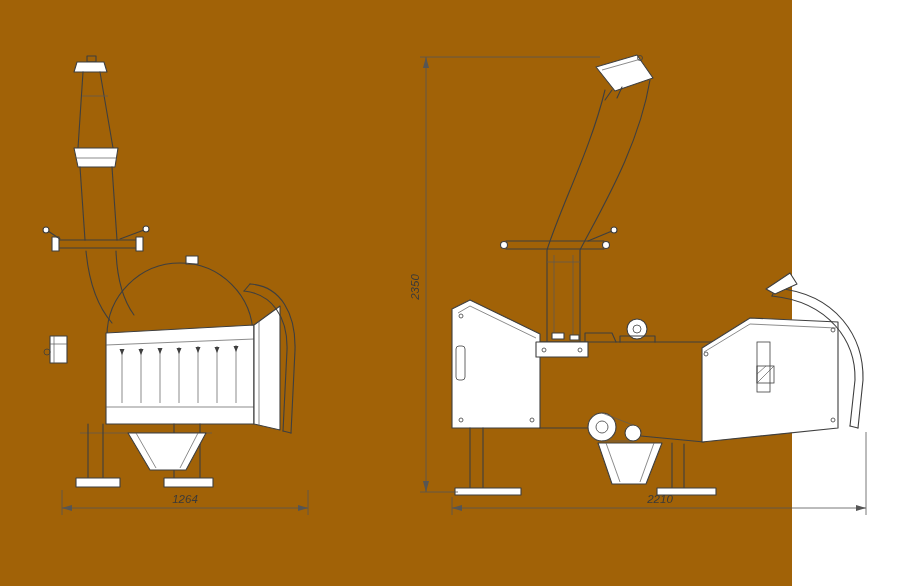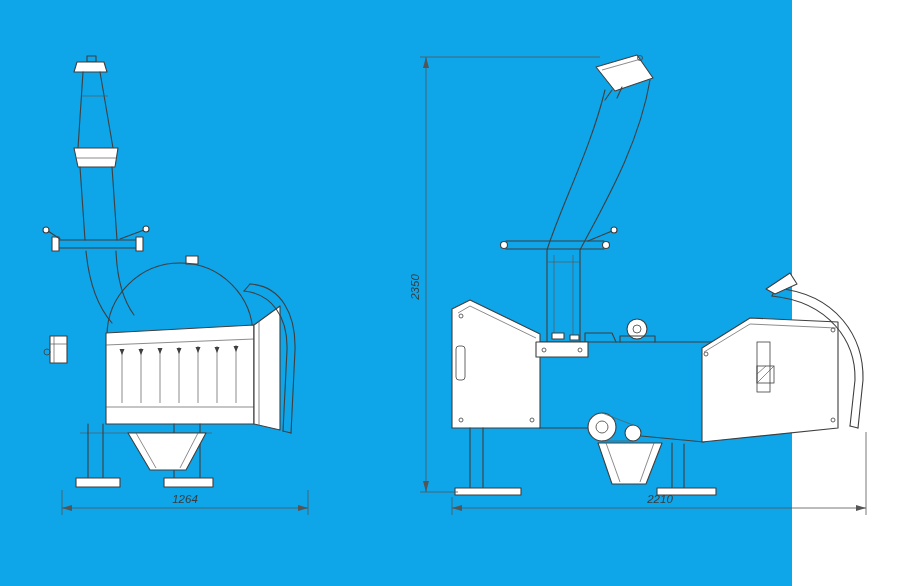--- a/index.html
+++ b/index.html
@@ -8,21 +8,21 @@
     background: #ffffff;
     width: 920px;
     height: 586px;
     overflow: hidden;
     font-family: "Liberation Sans", sans-serif;
   }
   .canvas {
     position: relative;
     width: 792px;
     height: 586px;
-    background: #0ea5e9;
+    background: #a16207;
   }
   svg { display: block; }
   .ln   { fill: none; stroke: #3f3f3f; stroke-width: 1.1; stroke-linejoin: round; stroke-linecap: round; }
   .lnf  { fill: #ffffff; stroke: #3f3f3f; stroke-width: 1.1; stroke-linejoin: round; }
   .thin { fill: none; stroke: #5a5a5a; stroke-width: 0.7; }
   .hole { fill: none; stroke: #3f3f3f; stroke-width: 0.8; }
   .dim  { fill: none; stroke: #555555; stroke-width: 0.8; }
   .arrow { fill: #555555; stroke: none; }
   .tick  { fill: #3f3f3f; stroke: none; }
   .dimtext {

